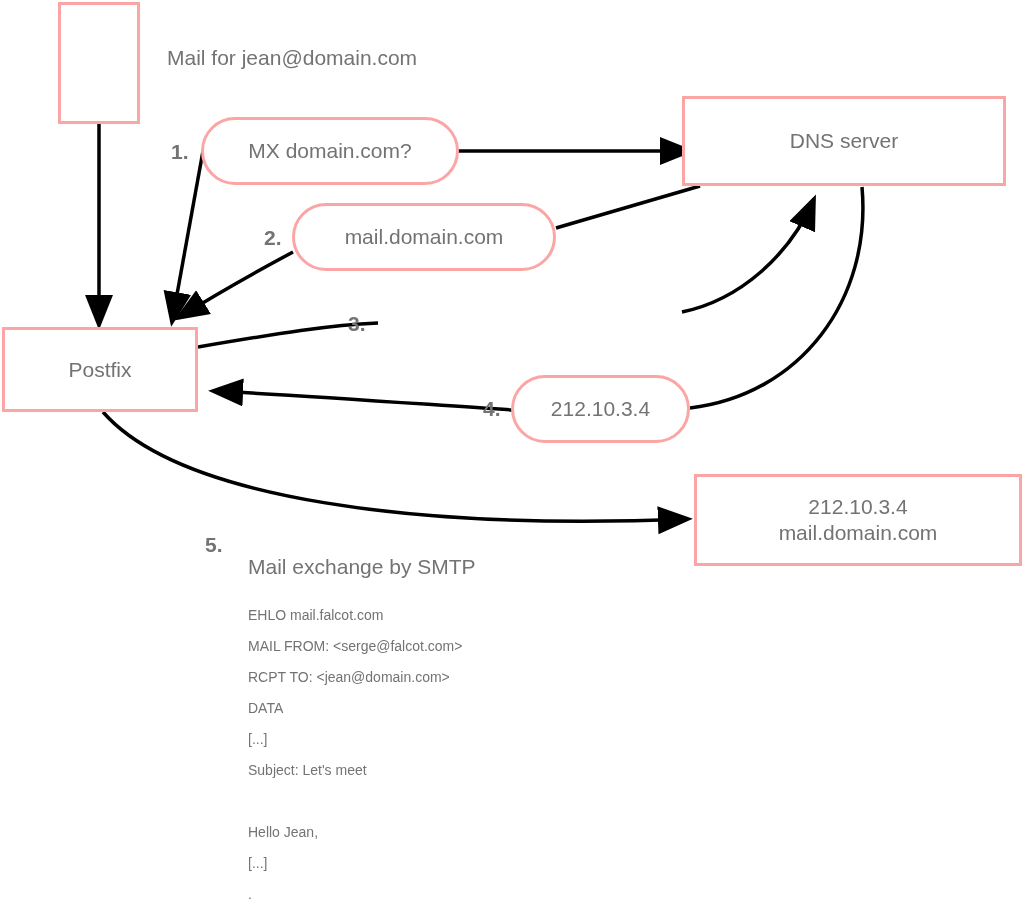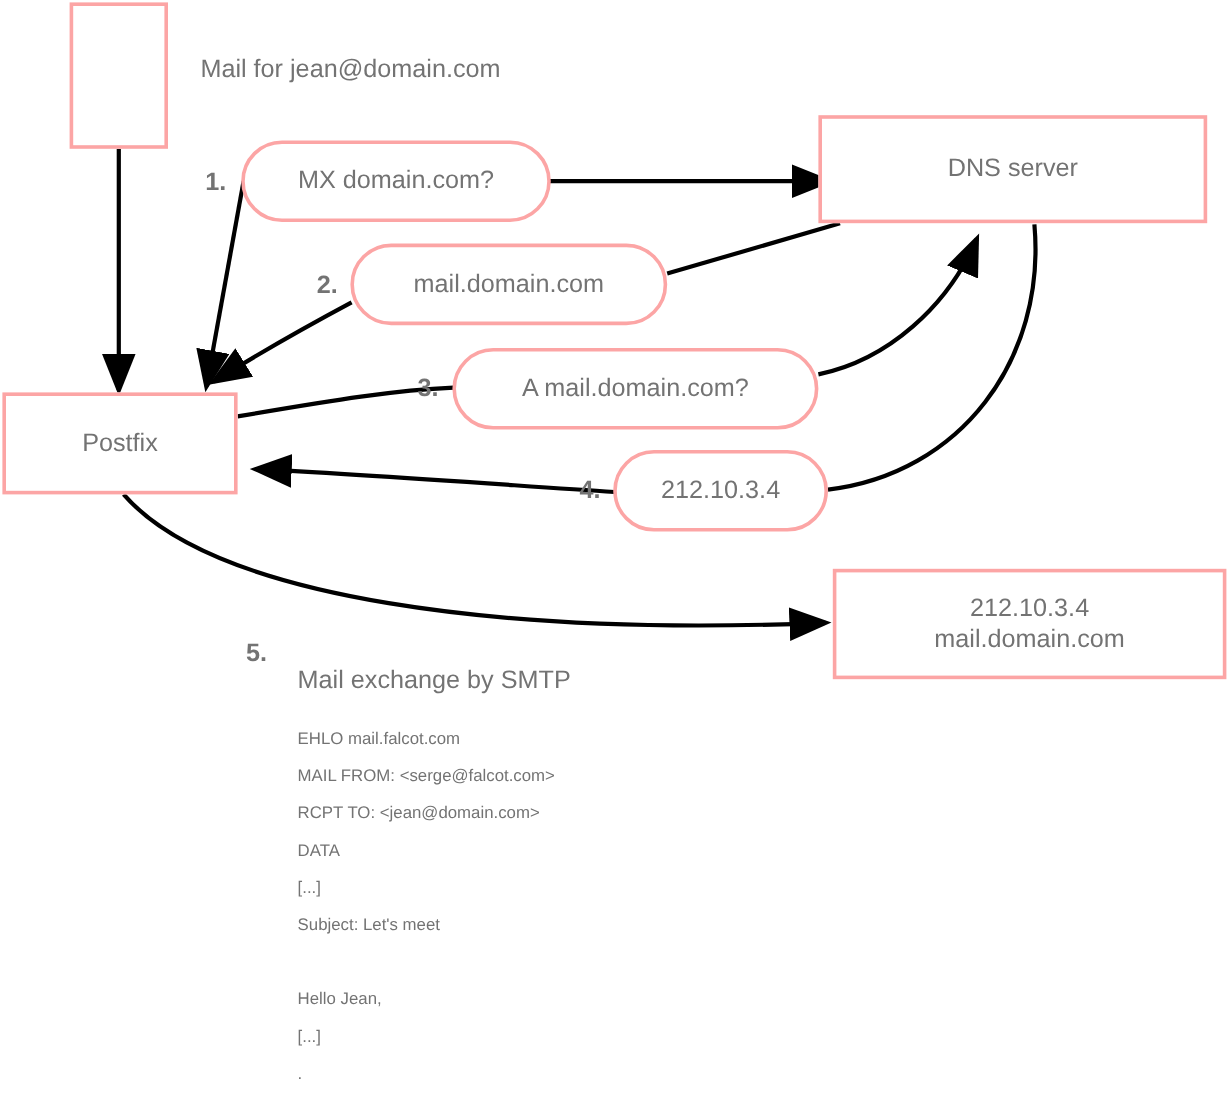--- a/index.html
+++ b/index.html
@@ -97,21 +97,20 @@
   <div class="node" style="left:694px; top:474px; width:328px; height:92px;">212.10.3.4
 mail.domain.com</div>
 
   <div class="step-num" style="left:171px; top:140px;">1.</div>
   <div class="node rounded" style="left:201px; top:117px; width:258px; height:68px;">MX domain.com?</div>
 
   <div class="step-num" style="left:264px; top:226px;">2.</div>
   <div class="node rounded" style="left:292px; top:203px; width:264px; height:68px;">mail.domain.com</div>
 
   <div class="step-num" style="left:348px; top:312px;">3.</div>
-  <div class="node rounded" style="left:377px; top:290px; width:305px; height:68px;">A mail.domain.com?</div>
 
   <div class="step-num" style="left:483px; top:397px;">4.</div>
   <div class="node rounded" style="left:511px; top:375px; width:179px; height:68px;">212.10.3.4</div>
 
   <div class="step-num" style="left:205px; top:533px;">5.</div>
   <div class="plain-text" style="left:248px; top:533px;margin-top:22px;">Mail exchange by SMTP</div>
 
   <div class="code-block" style="left:248px; top:600px; width:700px;">EHLO mail.falcot.com
 MAIL FROM: &lt;serge@falcot.com&gt;
 RCPT TO: &lt;jean@domain.com&gt;

